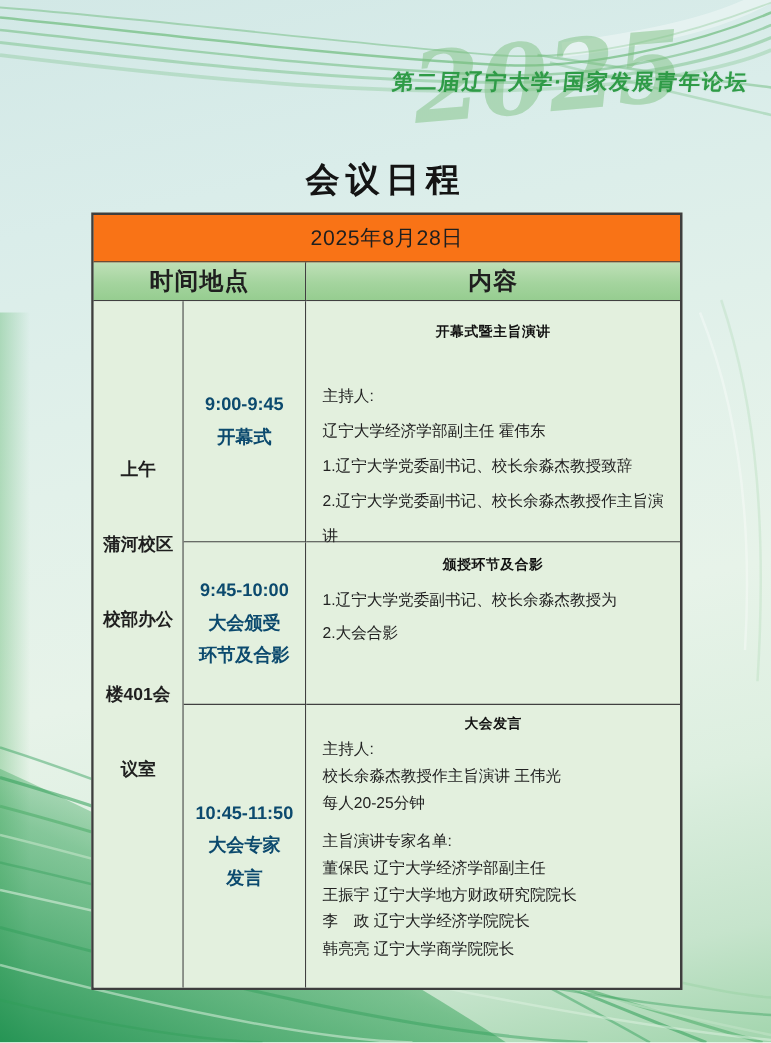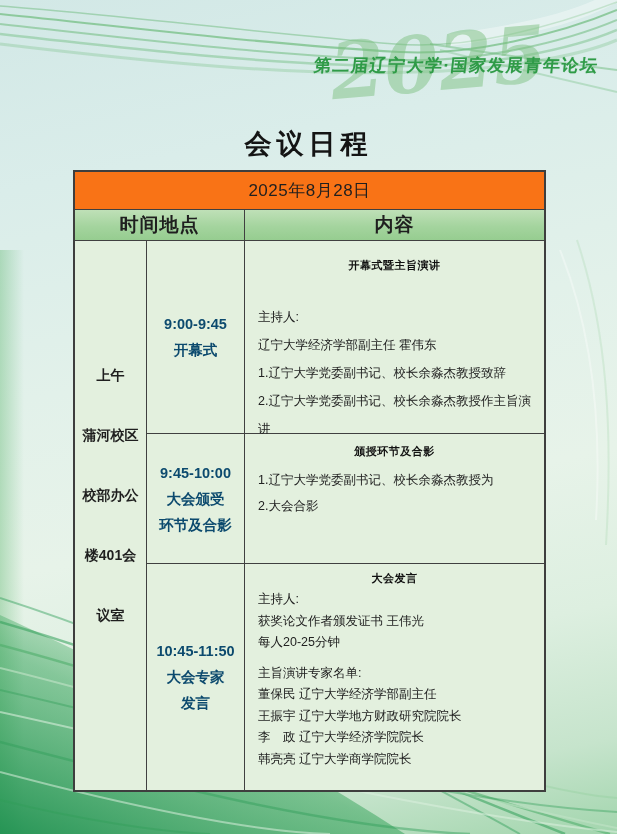--- a/index.html
+++ b/index.html
@@ -197,21 +197,21 @@
 
     <div class="cell time-cell r3 no-b">
         <div class="t-line">10:45-11:50</div>
         <div class="t-line">大会专家</div>
         <div class="t-line">发言</div>
       </div>
     <div class="cell content-cell r3 no-r no-b">
       <div class="cell-heading">大会发言</div>
       <div class="c-lines">
           <div class="c-line">主持人:</div>
-          <div class="c-line">获奖论文作者颁发证书 王伟光</div>
+          <div class="c-line">校长余淼杰教授作主旨演讲 王伟光</div>
           <div class="c-line">每人20-25分钟</div>
           <div class="c-line"></div>
           <div class="c-line">主旨演讲专家名单:</div>
           <div class="c-line">董保民 辽宁大学经济学部副主任</div>
           <div class="c-line">王振宇 辽宁大学地方财政研究院院长</div>
           <div class="c-line">李　政 辽宁大学经济学院院长</div>
           <div class="c-line">韩亮亮 辽宁大学商学院院长</div>
         </div>
     </div>
 

